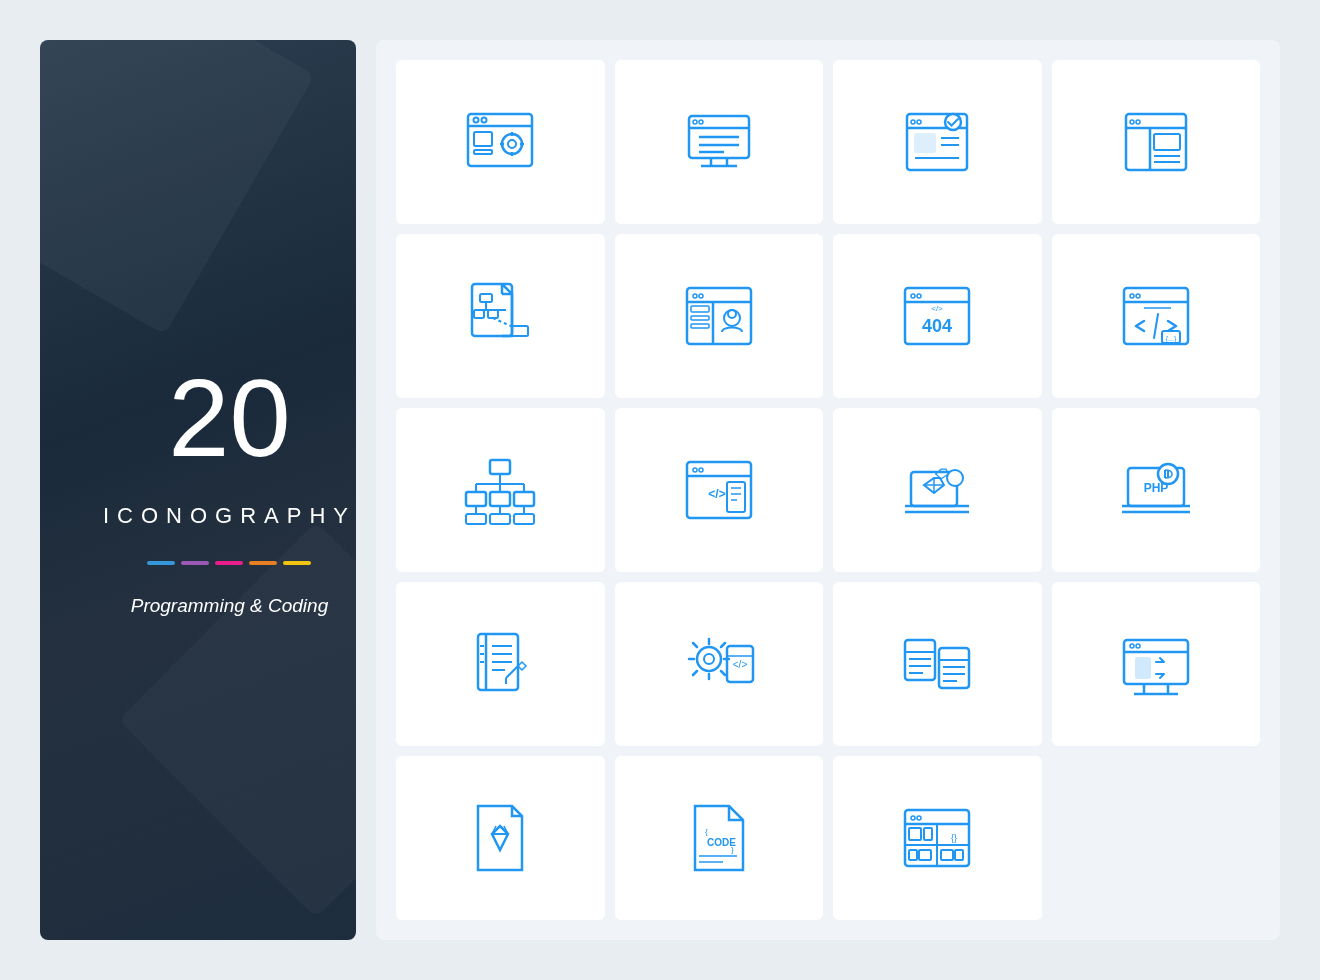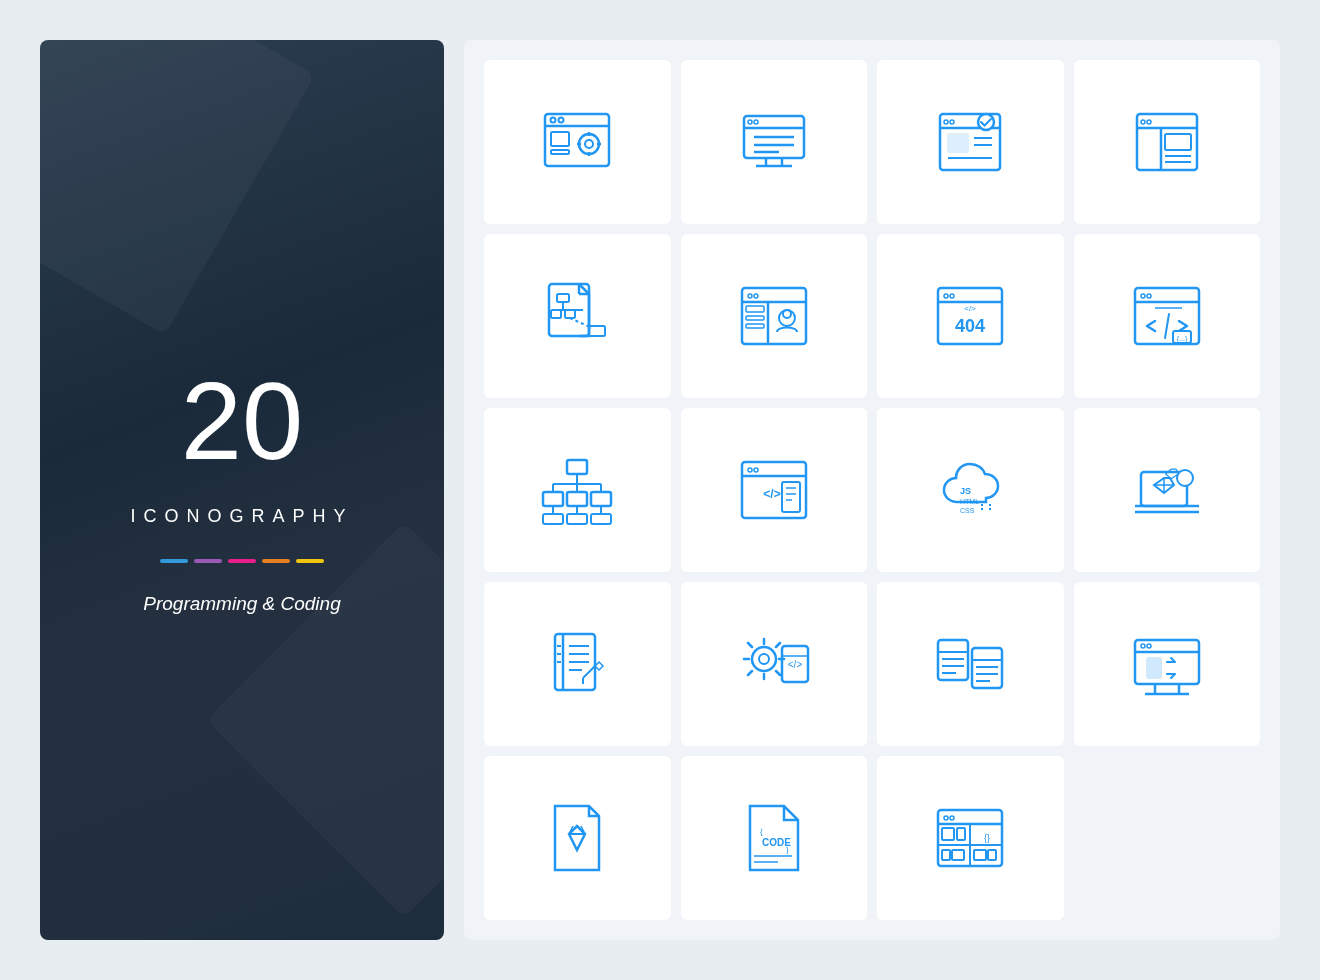--- a/index.html
+++ b/index.html
@@ -14,27 +14,27 @@
       overflow: hidden;
     }
     .container {
       display: flex;
       width: 1240px;
       height: 900px;
       gap: 20px;
     }
     
     .left-panel {
-      width: 404px;
+      width: 316px;
       min-height: 100%;
       background: linear-gradient(160deg, #2c3e50 0%, #1a2a3a 40%, #243040 60%, #1e2d3d 100%);
       border-radius: 8px;
       display: flex;
       flex-direction: column;
-      align-items: center;
+      align-items: flex-end;
       justify-content: center;
       position: relative;
       overflow: hidden;
     }
     .left-panel::before {
       content: '';
       position: absolute;
       top: -60px;
       left: -80px;
       width: 300px;
@@ -60,21 +60,21 @@
       text-align: center;
     }
     .big-number {
       font-size: 110px;
       font-weight: 300;
       color: #ffffff;
       line-height: 1;
       margin-bottom: 30px;
     }
     .iconography-label {
-      font-size: 18px;
+      font-size: 22px;
       letter-spacing: 8px;
       color: #ffffff;
       text-transform: uppercase;
       font-weight: 400;
       margin-bottom: 32px;
     }
     .color-bars {
       display: flex;
       gap: 6px;
       justify-content: center;
@@ -283,44 +283,46 @@
         <circle cx="16" cy="20" r="2" stroke="#2196F3" stroke-width="1.5"></circle>
         <circle cx="22" cy="20" r="2" stroke="#2196F3" stroke-width="1.5"></circle>
         <text x="38" y="48" font-family="Arial" font-weight="bold" font-size="12" fill="#2196F3" text-anchor="middle">&lt;/&gt;</text>
         <rect x="48" y="32" width="18" height="30" rx="2" stroke="#2196F3" stroke-width="2"></rect>
         <line x1="52" y1="38" x2="62" y2="38" stroke="#2196F3" stroke-width="1.5"></line>
         <line x1="52" y1="44" x2="62" y2="44" stroke="#2196F3" stroke-width="1.5"></line>
         <line x1="52" y1="50" x2="58" y2="50" stroke="#2196F3" stroke-width="1.5"></line>
       </svg>
     </div>
 
-    <div class="icon-cell">
-      <svg viewBox="0 0 80 80" fill="none" xmlns="http://www.w3.org/2000/svg">
-        <path d="M56 48 C62 48 68 43 68 36 C68 29 62 24 55 24 C53 18 47 14 40 14 C32 14 26 20 26 28 C20 28 14 33 14 40 C14 47 20 52 27 52 L56 52 Z" stroke="#2196F3" stroke-width="2.5" fill="none"></path>
-        <text x="30" y="44" font-family="Arial" font-weight="bold" font-size="9" fill="#2196F3">JS</text>
-        <text x="30" y="54" font-family="Arial" font-size="7" fill="#2196F3">HTML</text>
-        <text x="30" y="63" font-family="Arial" font-size="7" fill="#2196F3">CSS</text>
-        <line x1="52" y1="54" x2="52" y2="62" stroke="#2196F3" stroke-width="2" stroke-dasharray="2,2"></line>
-        <line x1="60" y1="54" x2="60" y2="62" stroke="#2196F3" stroke-width="2" stroke-dasharray="2,2"></line>
-      </svg>
-    </div>
 
     <div class="icon-cell">
       <svg viewBox="0 0 80 80" fill="none" xmlns="http://www.w3.org/2000/svg">
         <rect x="14" y="22" width="46" height="34" rx="3" stroke="#2196F3" stroke-width="2.5"></rect>
         <line x1="8" y1="56" x2="72" y2="56" stroke="#2196F3" stroke-width="2.5"></line>
         <line x1="8" y1="62" x2="72" y2="62" stroke="#2196F3" stroke-width="2.5"></line>
         <polygon points="37,28 43,28 47,35 37,43 27,35" stroke="#2196F3" stroke-width="2" fill="none"></polygon>
         <line x1="27" y1="35" x2="47" y2="35" stroke="#2196F3" stroke-width="1.5"></line>
         <line x1="37" y1="28" x2="37" y2="43" stroke="#2196F3" stroke-width="1.5"></line>
         <circle cx="58" cy="28" r="8" fill="white" stroke="#2196F3" stroke-width="2"></circle>
         <polygon points="55,24 61,24 64,30 55,36 48,30" stroke="#2196F3" stroke-width="1.5" fill="none" transform="translate(-3,0) scale(0.8) translate(4,0)"></polygon>
       </svg>
     </div>
 
+    <div class="icon-cell">
+      <svg viewBox="0 0 80 80" fill="none" xmlns="http://www.w3.org/2000/svg">
+        <rect x="12" y="18" width="56" height="38" rx="3" stroke="#2196F3" stroke-width="2.5"></rect>
+        <line x1="6" y1="56" x2="74" y2="56" stroke="#2196F3" stroke-width="2.5"></line>
+        <line x1="6" y1="62" x2="74" y2="62" stroke="#2196F3" stroke-width="2.5"></line>
+        <text x="40" y="42" font-family="Arial" font-weight="bold" font-size="12" fill="#2196F3" text-anchor="middle">PHP</text>
+        <circle cx="52" cy="24" r="10" fill="white" stroke="#2196F3" stroke-width="2.5"></circle>
+        <line x1="49" y1="20" x2="49" y2="28" stroke="#2196F3" stroke-width="2"></line>
+        <line x1="52" y1="20" x2="52" y2="28" stroke="#2196F3" stroke-width="2"></line>
+        <path d="M49 20 Q56 20 56 24 Q56 28 49 28" stroke="#2196F3" stroke-width="1.5" fill="none"></path>
+      </svg>
+    </div>
 
     <div class="icon-cell">
       <svg viewBox="0 0 80 80" fill="none" xmlns="http://www.w3.org/2000/svg">
         <rect x="18" y="10" width="40" height="56" rx="3" stroke="#2196F3" stroke-width="2.5"></rect>
         <line x1="26" y1="10" x2="26" y2="66" stroke="#2196F3" stroke-width="2.5"></line>
         <line x1="20" y1="22" x2="24" y2="22" stroke="#2196F3" stroke-width="2"></line>
         <line x1="20" y1="30" x2="24" y2="30" stroke="#2196F3" stroke-width="2"></line>
         <line x1="20" y1="38" x2="24" y2="38" stroke="#2196F3" stroke-width="2"></line>
         <line x1="32" y1="22" x2="52" y2="22" stroke="#2196F3" stroke-width="2"></line>
         <line x1="32" y1="30" x2="52" y2="30" stroke="#2196F3" stroke-width="2"></line>

